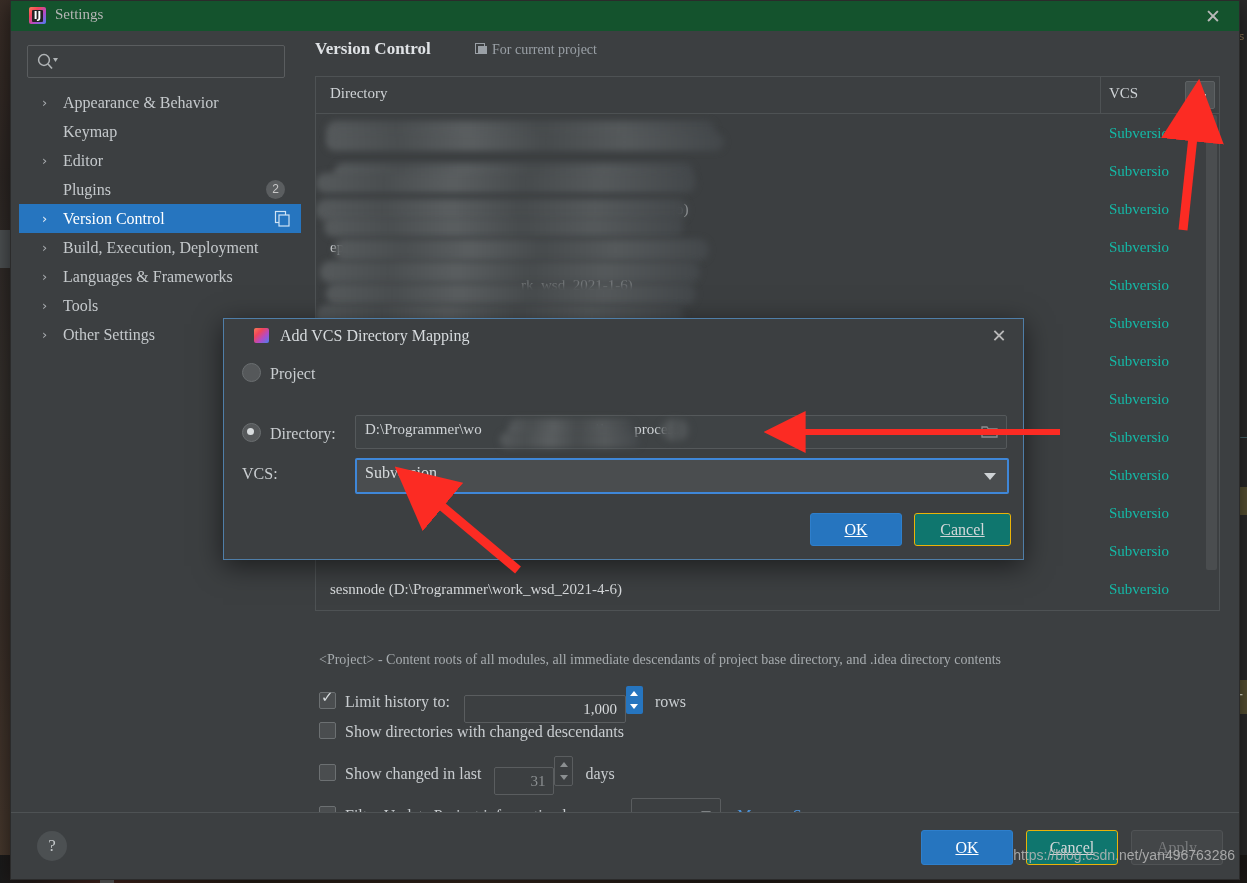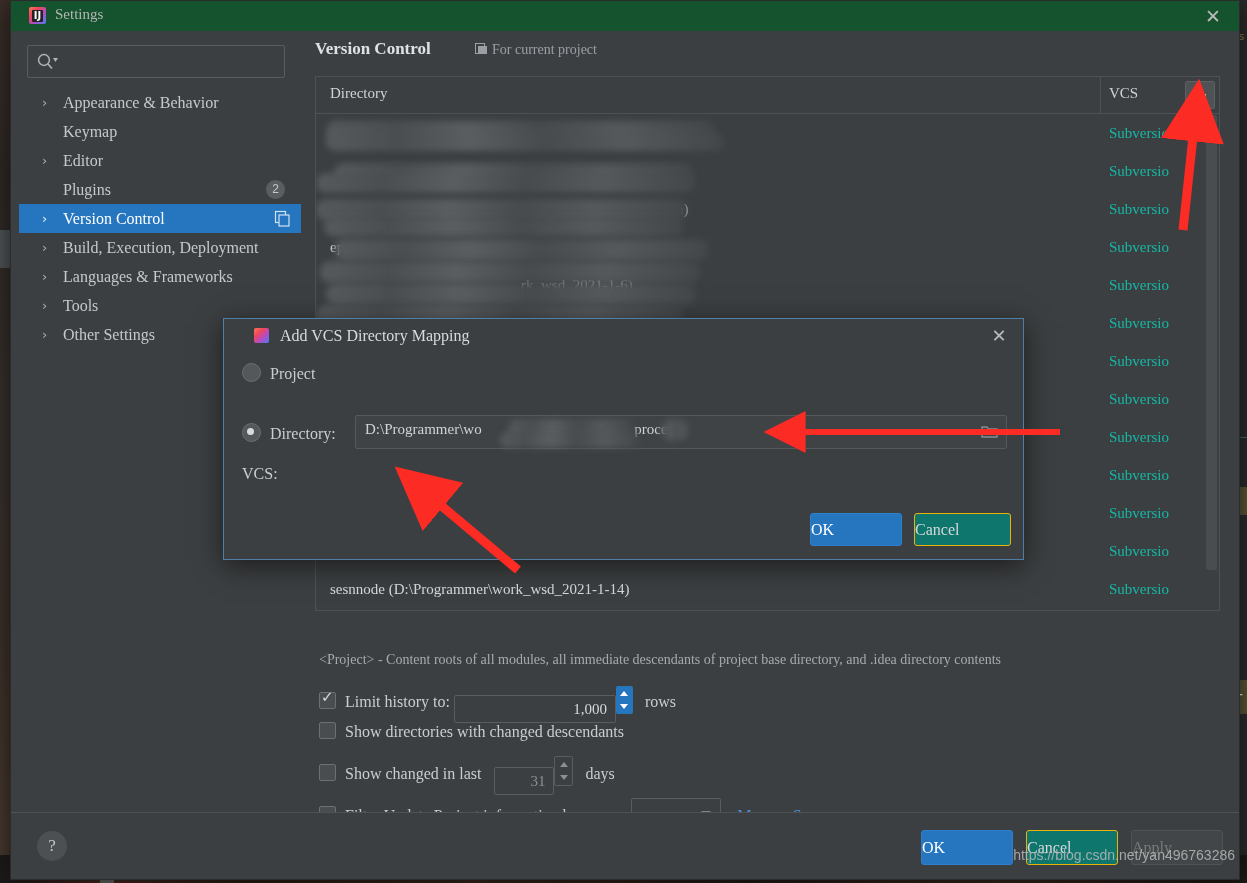--- a/index.html
+++ b/index.html
@@ -249,21 +249,21 @@
     position: absolute; left: 0; bottom: 0; width: 1228px; height: 66px;
     border-top: 1px solid #4e5254; background: #3c3f41;
   }
   .help-btn {
     position: absolute; left: 26px; top: 18px; width: 30px; height: 30px;
     border-radius: 50%; background: #4c5052; color: #c3c7c9;
     font-size: 17px; text-align: center; line-height: 30px; cursor: pointer;
   }
   .btn {
     position: absolute; top: 17px; height: 33px; line-height: 33px;
-    font-size: 16px; border-radius: 3px; cursor: pointer;
+    text-align: center; font-size: 16px; border-radius: 3px; cursor: pointer; text-decoration: underline;
   }
   .btn-primary { background: #2675bf; color: #fff; border: 1px solid #2e7fcc; }
   .btn-normal { background: #0f766e; color: #d4d8da; border: 1px solid #eab308; }
   .btn-disabled { background: #434648; color: #77797b; border: 1px solid #505355; cursor: default; }
 
   .watermark {
     position: absolute; right: 4px; bottom: 16px;
     font-size: 14px; color: #b8b8b8; opacity: .85;
     font-family: "Liberation Sans", sans-serif;
     padding-left: 45px;
@@ -465,21 +465,21 @@
           </div>
           <div class="row">
             <span class="dir"></span>
             <span class="vcs">Subversio</span>
           </div>
           <div class="row">
             <span class="dir"></span>
             <span class="vcs">Subversio</span>
           </div>
           <div class="row">
-            <span class="dir">sesnnode (D:\Programmer\work_wsd_2021-1-14)</span>
+            <span class="dir">sesnnode (D:\Programmer\work_wsd_2021-4-6)</span>
             <span class="vcs">Subversio</span>
           </div>
         </div>
 
         <div class="redact" style="left:10px;  top:44px;  width:390px; height:22px;"></div>
         <div class="redact" style="left:10px;  top:56px;  width:398px; height:18px;"></div>
         <div class="redact" style="left:18px;  top:86px;  width:360px; height:20px;"></div>
         <div class="redact" style="left:0px;   top:96px;  width:380px; height:20px;"></div>
         <div class="redact" style="left:0px;   top:122px; width:372px; height:22px;"></div>
         <div class="redact" style="left:8px;   top:140px; width:360px; height:20px;"></div>
@@ -488,21 +488,21 @@
         <div class="redact" style="left:10px;  top:206px; width:370px; height:22px;"></div>
         <div class="redact" style="left:0px;   top:228px; width:368px; height:22px;"></div>
 
         <div class="tbl-scrollbar"></div>
       </div>
 
       <div class="hint-line">&lt;Project&gt; - Content roots of all modules, all immediate descendants of project base directory, and .idea directory contents</div>
 
       <div class="opt-row" style="top:652px">
         <span class="cb checked"></span><span>Limit history to:</span>
-        <span class="num-input" style="width:152px; ">1,000</span><span class="spin active"><span class="up"></span><span class="dn"></span></span>
+        <span class="num-input" style="width:152px; margin-left:10px;">1,000</span><span class="spin active"><span class="up"></span><span class="dn"></span></span>
         <span style="margin-left:8px">rows</span>
       </div>
 
       <div class="opt-row" style="top:688px">
         <span class="cb"></span><span>Show directories with changed descendants</span>
       </div>
 
       <div class="opt-row" style="top:722px">
         <span class="cb"></span><span>Show changed in last</span>
         <span class="num-input" style="width:50px; margin-left:9px; color:#8b8f91;">31</span><span class="spin idle"><span class="up"></span><span class="dn"></span></span>
@@ -548,20 +548,24 @@
     <span class="path-text"><span>D:\Programmer\wo</span><span style="display:inline-block;width:115px"></span><span>\b</span><span style="display:inline-block;width:26px"></span><span>process</span></span>
     <svg class="folder-icon" viewBox="0 0 17 15">
       <path d="M1 3 h5 l1.4 2 H16 v8 H1 Z" fill="none" stroke="#8b8f91" stroke-width="1.3"></path>
       <line x1="2" y1="6.5" x2="15" y2="6.5" stroke="#8b8f91" stroke-width="1.1"></line>
     </svg>
   </div>
   <div class="redact" style="left:508px; top:419px; width:126px; height:21px;"></div>
   <div class="redact" style="left:500px; top:432px; width:140px; height:16px;"></div>
   <div class="redact" style="left:660px; top:419px; width:30px; height:22px; border-radius:50%;"></div>
 
+  <div class="combo">
+    <span class="combo-text">Subversion</span>
+    <span class="combo-car"></span>
+  </div>
 
   <svg class="arrow-svg" width="1247" height="883">
     <defs>
       <marker id="ah" markerWidth="7" markerHeight="7" refX="2.6" refY="3.5" orient="auto">
         <polygon points="0,0 7,3.5 0,7" fill="#fc2b23"></polygon>
       </marker>
     </defs>
 
     <path d="M1183,230 L1195,118" stroke="#fc2b23" stroke-width="9" fill="none" marker-end="url(#ah)"></path>
 

